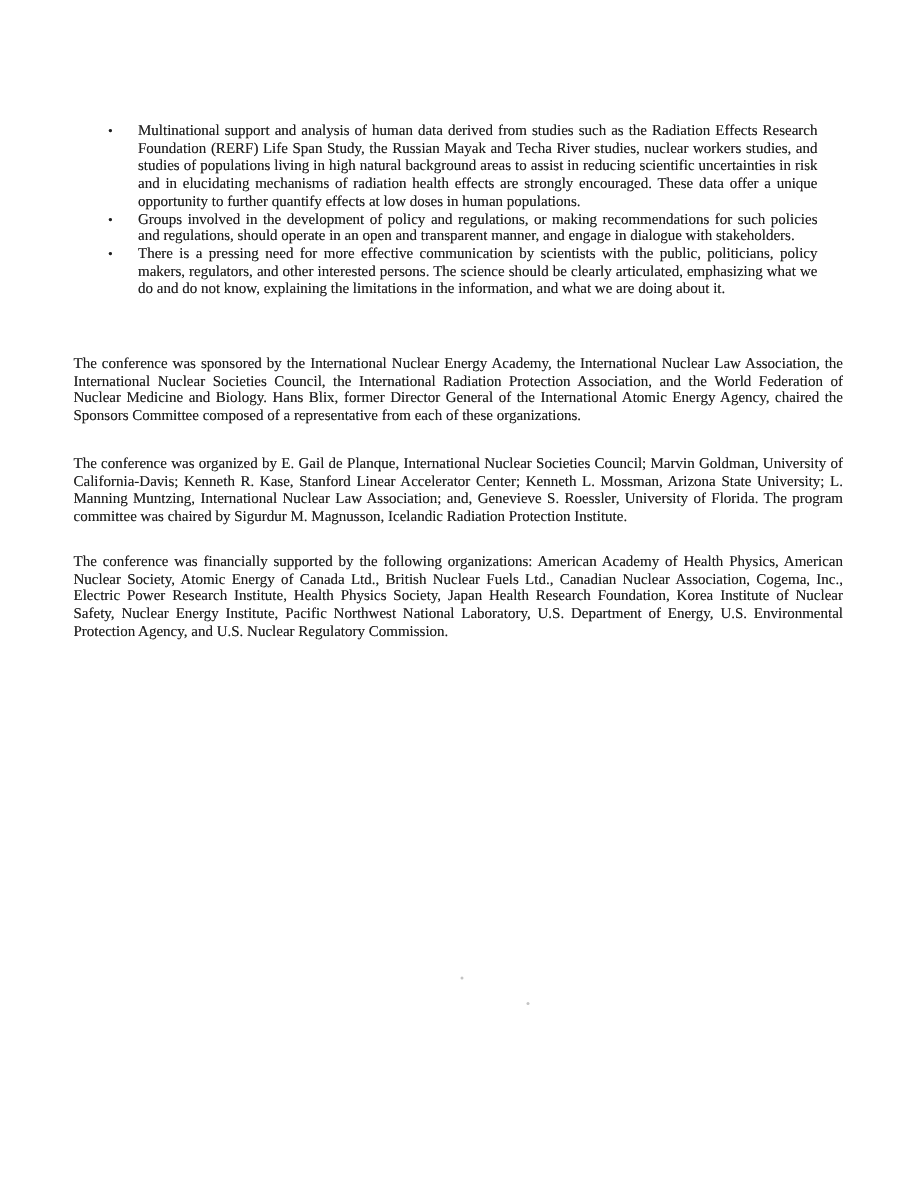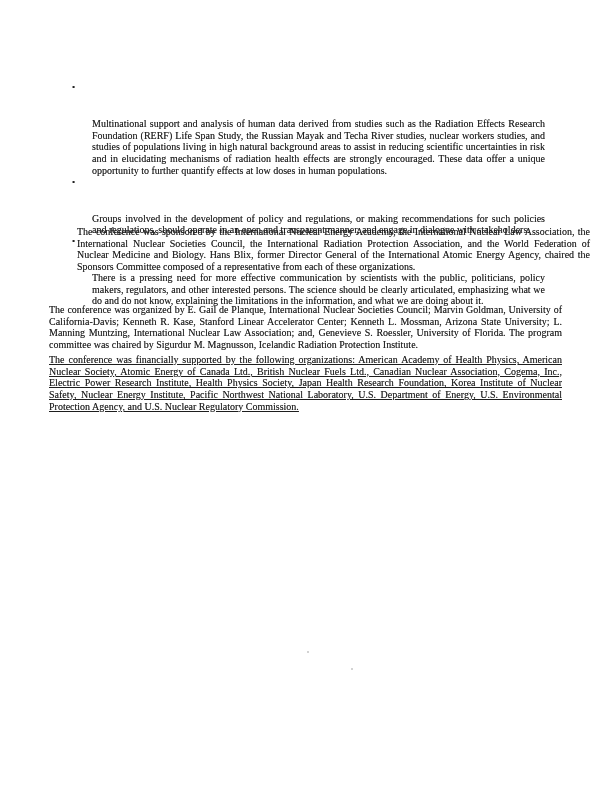--- a/index.html
+++ b/index.html
@@ -34,31 +34,30 @@
     width: 20px;
     flex: 0 0 20px;
     text-align: left;
     font-size: 9px;
     line-height: 11.7px;
   }
   .bullet-text {
     flex: 1 1 auto;
     width: 453px;
     text-align: justify;
-    margin-top: 36px;
   }
   .para {
     position: absolute;
     left: 49px;
     width: 513px;
     text-align: justify;
   }
-  .para-1 { top: 226px; margin-left: 28px; }
+  .para-1 { top: 237px; }
   .para-2 { top: 304px; }
-  .para-3 { top: 354px; text-decoration: underline; }
+  .para-3 { top: 369px; }
   .speck {
     position: absolute;
     width: 2px;
     height: 2px;
     border-radius: 50%;
     background: #c4c4c4;
   }
   .speck-1 { left: 307px; top: 651px; }
   .speck-2 { left: 351px; top: 668px; }
 </style>

